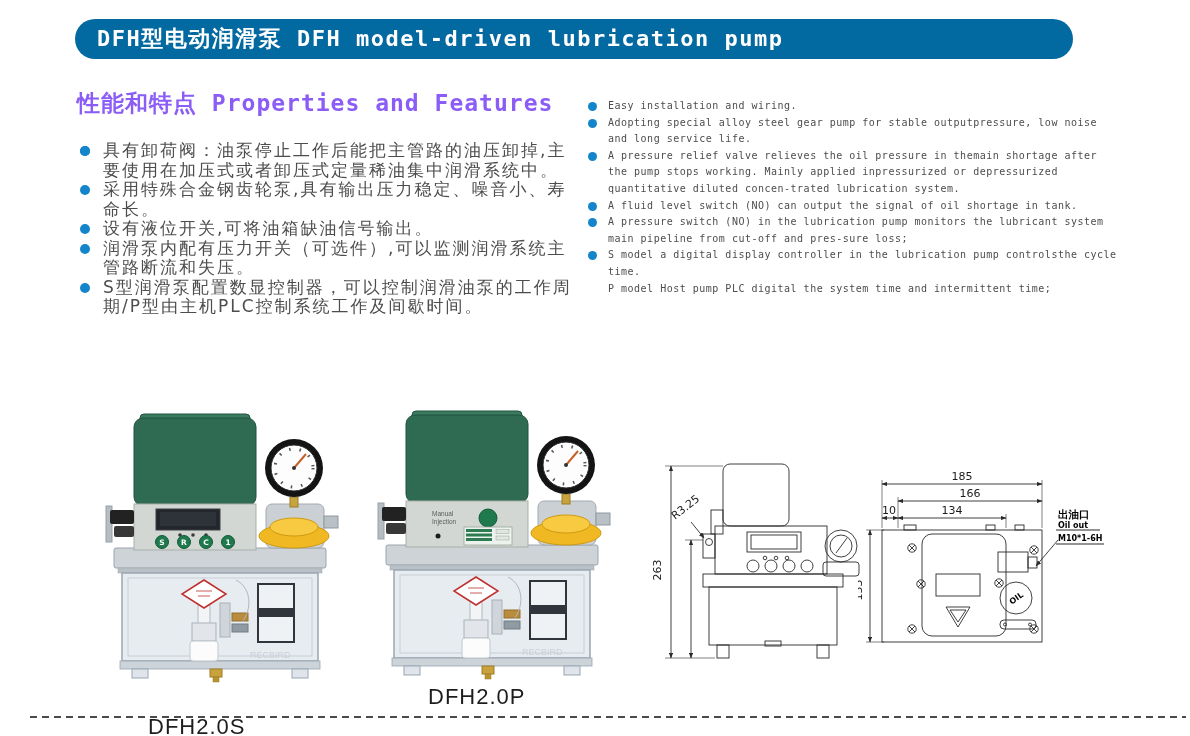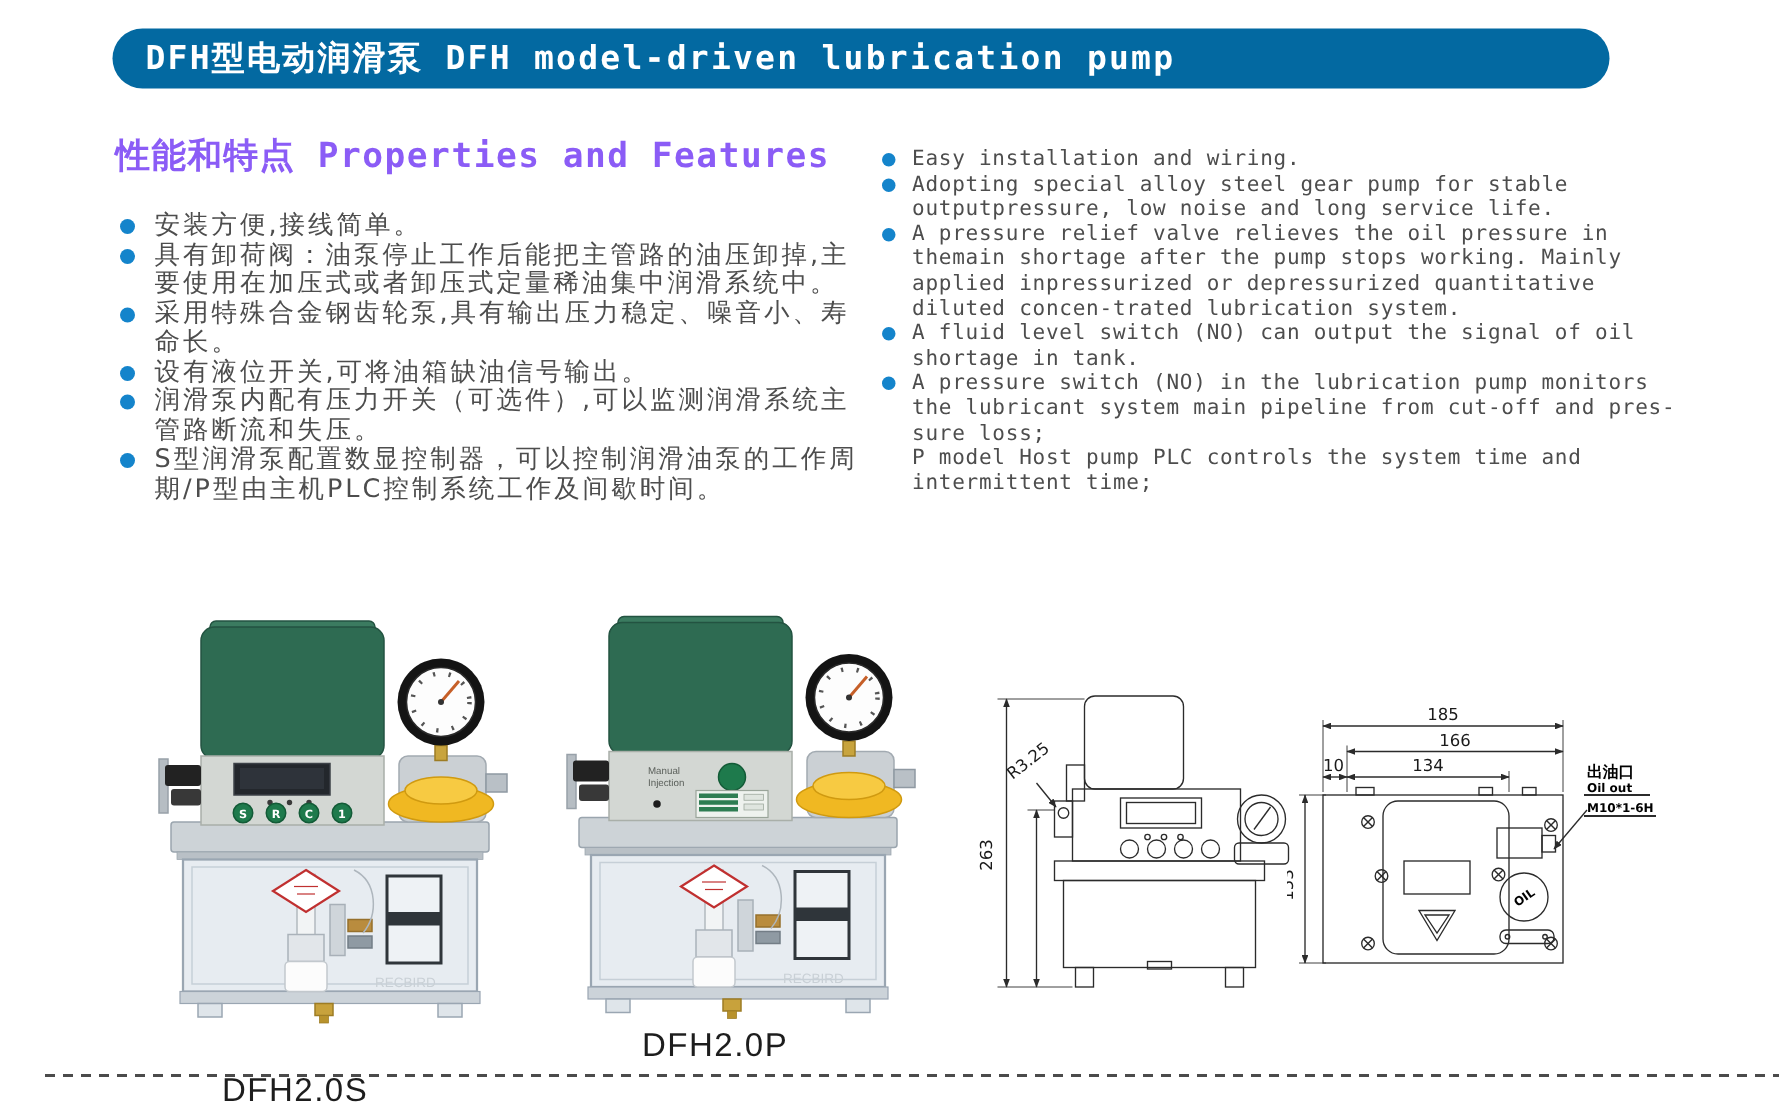--- a/index.html
+++ b/index.html
@@ -20,21 +20,21 @@
 
   
   ul.features { list-style:none; position:absolute; }
   ul.features li { position:relative; color:#4d4d4d; }
   ul.features li .dot { position:absolute; left:0; border-radius:50%; background:#1484cb; }
   .features-cn { left:80px; top:141px; width:492px; }
   .features-cn li { padding-left:23px; font-size:17px; line-height:19.5px; letter-spacing:2px;
                     font-family:"DejaVu Sans", sans-serif; }
   .features-cn li .dot { top:5px; width:10px; height:10px; }
   .features-en { left:588px; top:98px; width:530px; }
-  .features-en li { padding-left:20px; font-size:14px; line-height:16.6px; letter-spacing:0.5px;
+  .features-en li { padding-left:20px; font-size:10px; line-height:16.6px; letter-spacing:0.5px;
                     font-family:"DejaVu Sans Mono", monospace; }
   .features-en li .dot { top:4px; width:9px; height:9px; }
 
   
   .pump { position:absolute; }
   .pump1 { left:100px; top:408px; }
   .pump2 { left:372px; top:405px; }
   .product-label { position:absolute; font-family:"Liberation Sans", sans-serif;
                    font-size:22px; color:#1d1d1d; letter-spacing:1px; }
   .label1 { left:148px; top:686px;margin-top:28px; }
@@ -56,35 +56,36 @@
 
 <div class="page">
 
   <div class="banner">
     <span class="banner-text">DFH型电动润滑泵 DFH model-driven lubrication pump</span>
   </div>
 
   <div class="section-heading">性能和特点 Properties and Features</div>
 
   <ul class="features features-cn">
-    <li><span class="dot"></span><span>安装方便,接线简单。</span></li>
+    <li><span class="dot"></span></li>
     <li><span class="dot"></span><span>具有卸荷阀：油泵停止工作后能把主管路的油压卸掉,主要使用在加压式或者卸压式定量稀油集中润滑系统中。</span></li>
     <li><span class="dot"></span><span>采用特殊合金钢齿轮泵,具有输出压力稳定、噪音小、寿命长。</span></li>
     <li><span class="dot"></span><span>设有液位开关,可将油箱缺油信号输出。</span></li>
     <li><span class="dot"></span><span>润滑泵内配有压力开关（可选件）,可以监测润滑系统主管路断流和失压。</span></li>
     <li><span class="dot"></span><span>S型润滑泵配置数显控制器，可以控制润滑油泵的工作周期/P型由主机PLC控制系统工作及间歇时间。</span></li>
   </ul>
 
   <ul class="features features-en">
     <li><span class="dot"></span><span>Easy installation and wiring.</span></li>
     <li><span class="dot"></span><span>Adopting special alloy steel gear pump for stable outputpressure, low noise and long service life.</span></li>
     <li><span class="dot"></span><span>A pressure relief valve relieves the oil pressure in themain shortage after the pump stops working. Mainly applied inpressurized or depressurized quantitative diluted concen-trated lubrication system.</span></li>
     <li><span class="dot"></span><span>A fluid level switch (NO) can output the signal of oil shortage in tank.</span></li>
     <li><span class="dot"></span><span>A pressure switch (NO) in the lubrication pump monitors the lubricant system main pipeline from cut-off and pres-sure loss;</span></li>
-    <li class="no-dot"><span>P model Host pump PLC controls the system time and intermittent time;</span></li>
+    <li><span class="dot"></span><span>S model a digital display controller in the lubrication pump controlsthe cycle time.</span></li>
+    <li class="no-dot"><span>P model Host pump PLC digital the system time and intermittent time;</span></li>
   </ul>
 
   <div class="pump pump1">
     <svg width="240" height="278" viewBox="0 0 240 278">
 
       <rect x="14" y="140" width="212" height="20" rx="2" fill="#cdd3d7" stroke="#9aa5ae"></rect>
       <rect x="18" y="160" width="204" height="5" fill="#b9c0c6" stroke="#9aa5ae" stroke-width="0.5"></rect>
 
       <g>
         <rect x="22" y="165" width="196" height="88" fill="#e7ecf1" stroke="#9aa6b2" stroke-width="1.5"></rect>

